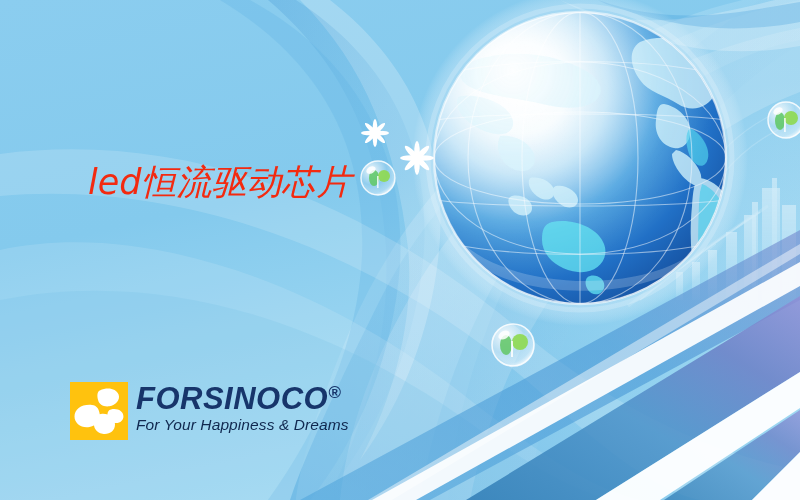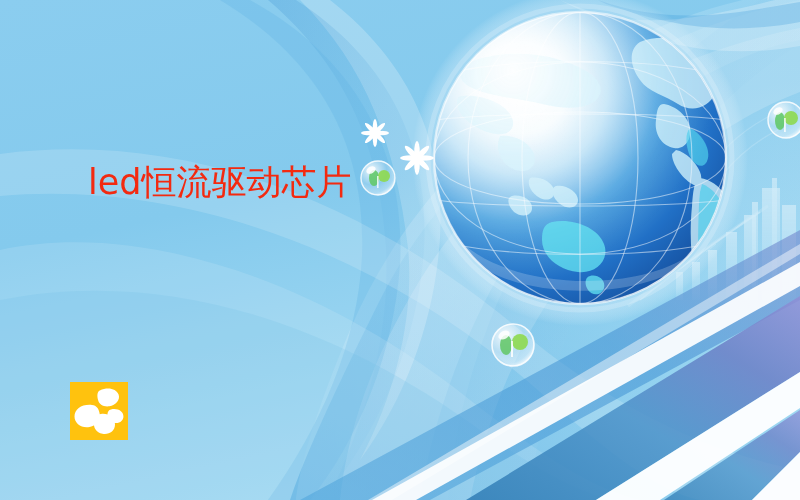--- a/index.html
+++ b/index.html
@@ -1,21 +1,21 @@
 <!DOCTYPE html>
 <html><head>
 <meta charset="utf-8">
 <style>
   html,body{margin:0;padding:0;}
   body{
     width:800px;height:500px;overflow:hidden;
     font-family:"Liberation Sans",sans-serif;
     background:#8fcdef;
   }
-  #stage{position:relative;width:800px;height:500px;overflow:hidden;}
+  #stage{position:relative;width:800px;height:500px;overflow:hidden;font-style:italic;}
   #bgsvg{position:absolute;left:0;top:0;width:800px;height:500px;}
 
   
   .headline{
     position:absolute;left:88px;top:162px;
     color:#f32a10;
     font-family:"DejaVu Sans","Liberation Sans",sans-serif;
     line-height:1.18;
     white-space:nowrap;
     z-index:40;
@@ -369,15 +369,19 @@
                    C39.8,40.2 37.2,36.8 37.4,33 C37.6,29.8 38.6,28 41,27.5 Z"></path>
 
           <path d="M22,23 C12,22 4.5,27 4.5,34.5 C4.5,41.5 11.5,46.5 19.5,45
                    C27,43.6 30.5,38.5 29.8,32.5 C29.1,26.8 26.5,23.4 22,23 Z"></path>
 
           <path d="M31,32 C38.5,31 45,35.5 45,42.5 C45,49 39,53 32.5,51.8
                    C26.2,50.6 23.2,45.8 24,40 C24.7,35 27,32.5 31,32 Z"></path>
         </g>
       </svg>
     </div>
+    <div class="logo-text">
+      <span class="logo-word"><span>FORSINOCO</span><span class="reg">®</span></span>
+      <span class="logo-tag">For Your Happiness &amp; Dreams</span>
+    </div>
   </div>
 
 </div>
 
 </body></html>

